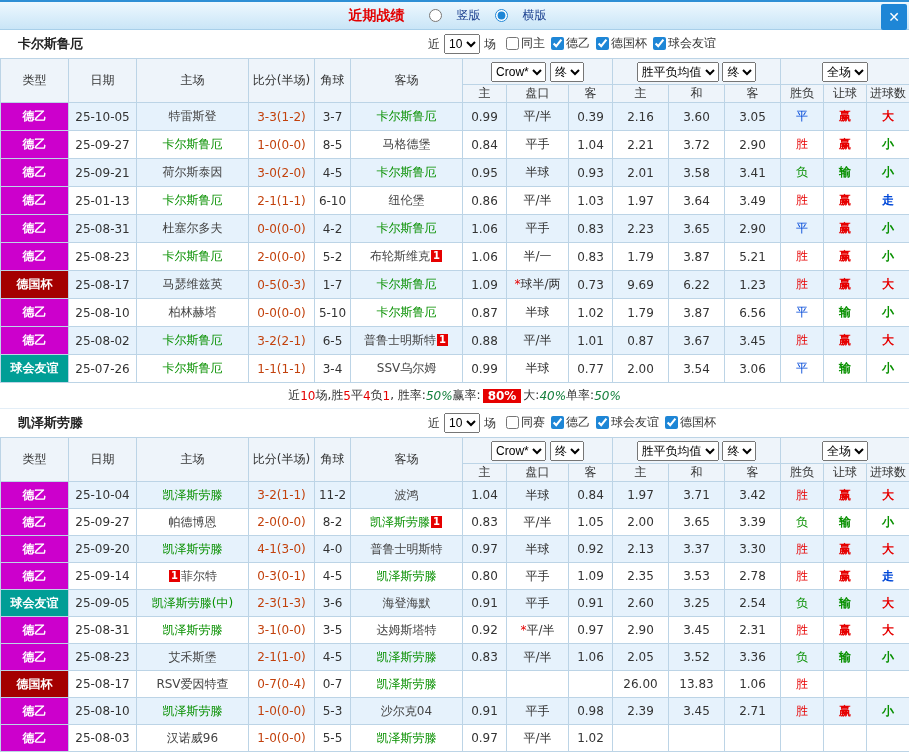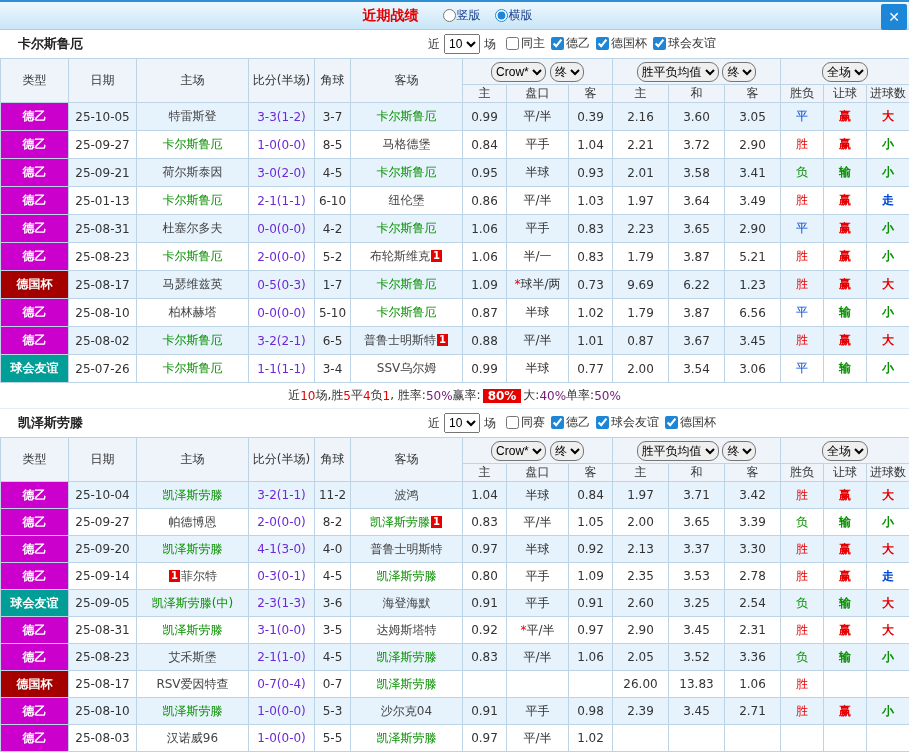--- a/index.html
+++ b/index.html
@@ -4,21 +4,21 @@
 <style>
   * { box-sizing: border-box; margin: 0; padding: 0; }
   html,body { width: 909px; height: 752px; overflow: hidden; background: #fff;
     font-family: "DejaVu Sans", "Liberation Sans", sans-serif; font-size: 12px; color: #333; }
 
   
   .topbar { height: 30px; background: linear-gradient(#eef8fe, #c9e5f7);
     border-top: 2px solid #2e8fd5; border-bottom: 1px solid #a8cfe9;
     display: flex; align-items: center; justify-content: center; position: relative; }
   .topbar .title { color: #e30000; font-weight: bold; font-size: 14px; margin-right: 24px; }
-  .radio-opt { display: inline-flex; align-items: center; gap: 1px; margin-right: 14px;
+  .radio-opt { display: inline-flex; align-items: center; gap: 15px; margin-right: 14px;
     color: #1a3f8f; cursor: pointer; }
   .radio-opt input { accent-color: #1e86d6; }
   .close-btn { position: absolute; right: 2px; top: 2px; width: 26px; height: 26px;
     background: #1e86d6; color: #fff; border: none; font-size: 14px; line-height: 26px;
     cursor: pointer; border-radius: 2px; }
 
   
   .team-row { height: 28px; display: flex; align-items: center; padding-left: 18px;
     position: relative; background: #fff; }
   .team-name { font-weight: bold; font-size: 13px; color: #222; }
@@ -27,47 +27,47 @@
   .chk { display: inline-flex; align-items: center; gap: 2px; margin-left: 6px; cursor: pointer; }
   .chk input { accent-color: #1e86d6; }
 
   
   table.grid { border-collapse: collapse; table-layout: fixed; width: 909px; padding-left: 44px; }
   .grid th, .grid td { border: 1px solid #bcd4e6; text-align: center;
     overflow: hidden; white-space: nowrap; padding: 0 1px; }
   .grid thead th { background: #eef4fa; font-weight: normal; color: #333; }
   .grid .hrow1 th { height: 26px; }
   .grid .hrow2 th { height: 18px; }
-  .grid thead select { font-size: 12px; height: 20px; max-width: 100px; border-radius: 9px; }
+  .grid thead select { font-size: 12px; height: 20px; max-width: 100px; }
   .sec-0 tbody td { height: 28px; }
   .sec-1 tbody td { height: 27px; }
   tbody tr:nth-child(odd) { background: #e6f2fc; }
   tbody tr:nth-child(even) { background: #ffffff; }
 
   td.ctype { color: #fff; font-weight: bold; }
   .t-d2 { background: #cc00cc; }
   .t-cup { background: #a40000; }
   .t-fr  { background: #009e96; }
 
-  .score { color: #6d28d9; }
+  .score { color: #c2410c; }
   .tm { color: #444; }
   .tm.green { color: #089000; }
   .badge { display: inline-block; background: #e60000; color: #fff; font-size: 10px;
     line-height: 12px; min-width: 11px; height: 12px; margin: 0 1px; vertical-align: 1px;
     font-weight: bold; }
   .c-red { color: #e60000; }
   .c-green { color: #089000; }
   .c-blue { color: #0048d8; }
   .bold { font-weight: bold; }
 
   
   .summary { height: 26px; display: flex; align-items: center; justify-content: center;
     background: #fff; border-bottom: 1px solid #e3eef7; }
   .seg-num { color: #e60000; }
-  .seg-pct { color: #701a75; }
+  .seg-pct { color: #15803d; font-style: italic; }
   .seg-hl { background: #e60000; color: #fff; padding: 0 5px; font-weight: bold; margin: 0 2px; }
 </style>
 </head>
 <body>
 
 <div class="page">
 
   <header class="topbar">
     <span class="title">近期战绩</span>
     <label class="radio-opt">

